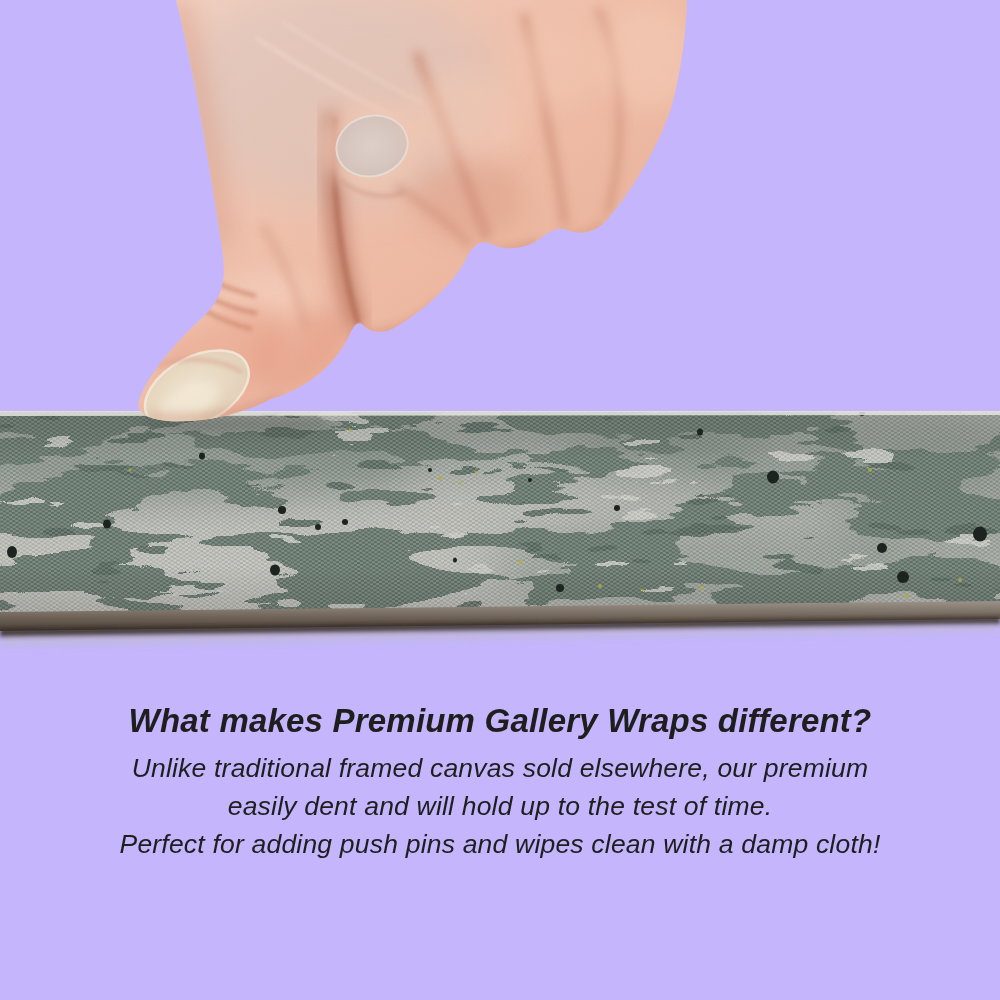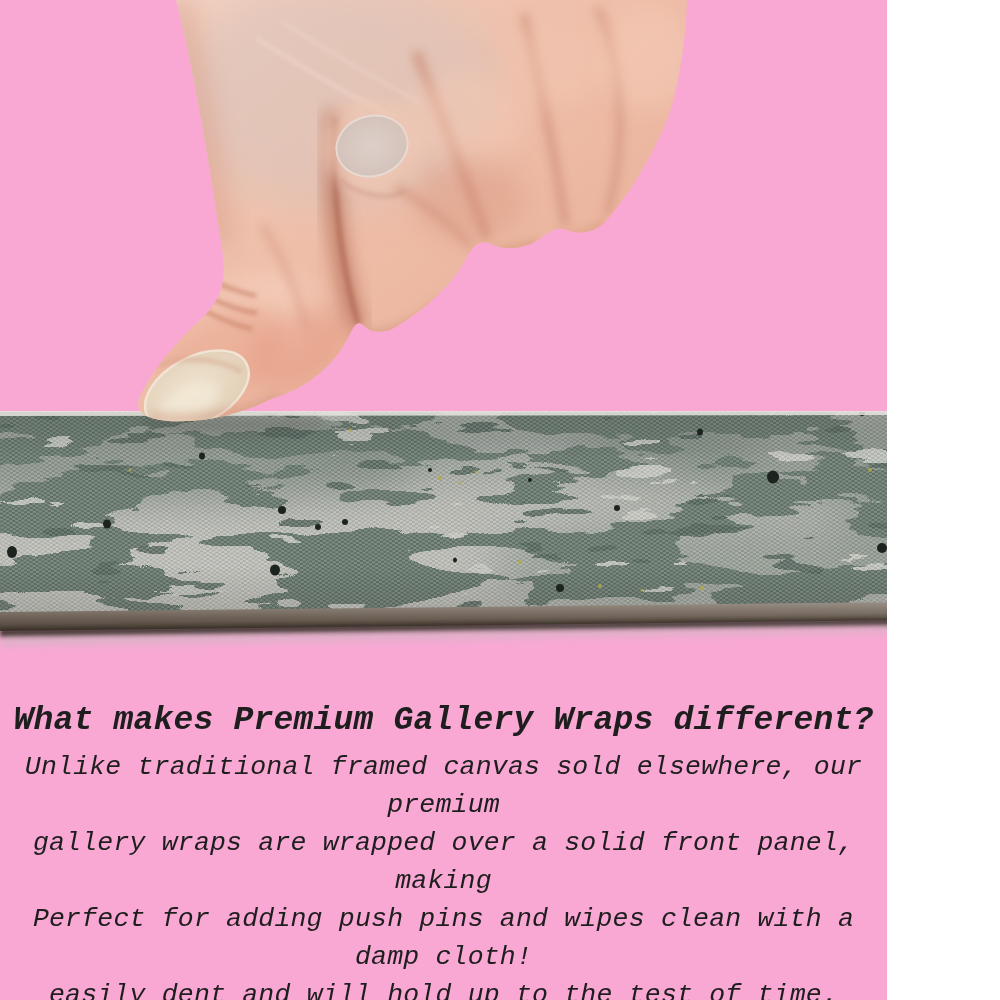--- a/index.html
+++ b/index.html
@@ -1,21 +1,21 @@
 <!DOCTYPE html>
 <html><head>
 <meta charset="utf-8">
 <style>
   html,body{margin:0;padding:0;}
   .page{
     position:relative;
-    width:887px;height:1000px;
-    background:#f9a8d4;
+    width:1000px;height:1000px;
+    background:#c4b5fd;
     overflow:hidden;
-    font-family:Liberation Mono, monospace;
+    font-family:Liberation Sans, sans-serif;
   }
   .hero{
     position:absolute;left:0;top:0;
     width:1000px;height:660px;
     display:block;
   }
   .info{
     position:absolute;
     left:0;right:0;top:702px;
     text-align:center;
@@ -271,18 +271,17 @@
           <path d="M150,368 C175,356 215,356 242,372" stroke="#d8a58f" stroke-width="4" fill="none" opacity="0.6" filter="url(#b2)"></path>
           <path d="M150,416 C190,422 240,416 280,398" stroke="#c5826a" stroke-width="8" fill="none" opacity="0.45" filter="url(#b5)"></path>
         </g>
       </g>
     </g>
   </svg>
 
   <section class="info">
     <h1>What makes Premium Gallery Wraps different?</h1>
     <p>Unlike traditional framed canvas sold elsewhere, our premium</p>
-    <p>gallery wraps are wrapped over a solid front panel, making</p>
+    <p>easily dent and will hold up to the test of time.</p>
     <p>Perfect for adding push pins and wipes clean with a damp cloth!</p>
-    <p>easily dent and will hold up to the test of time.</p>
   </section>
 
 </div>
 
 </body></html>

